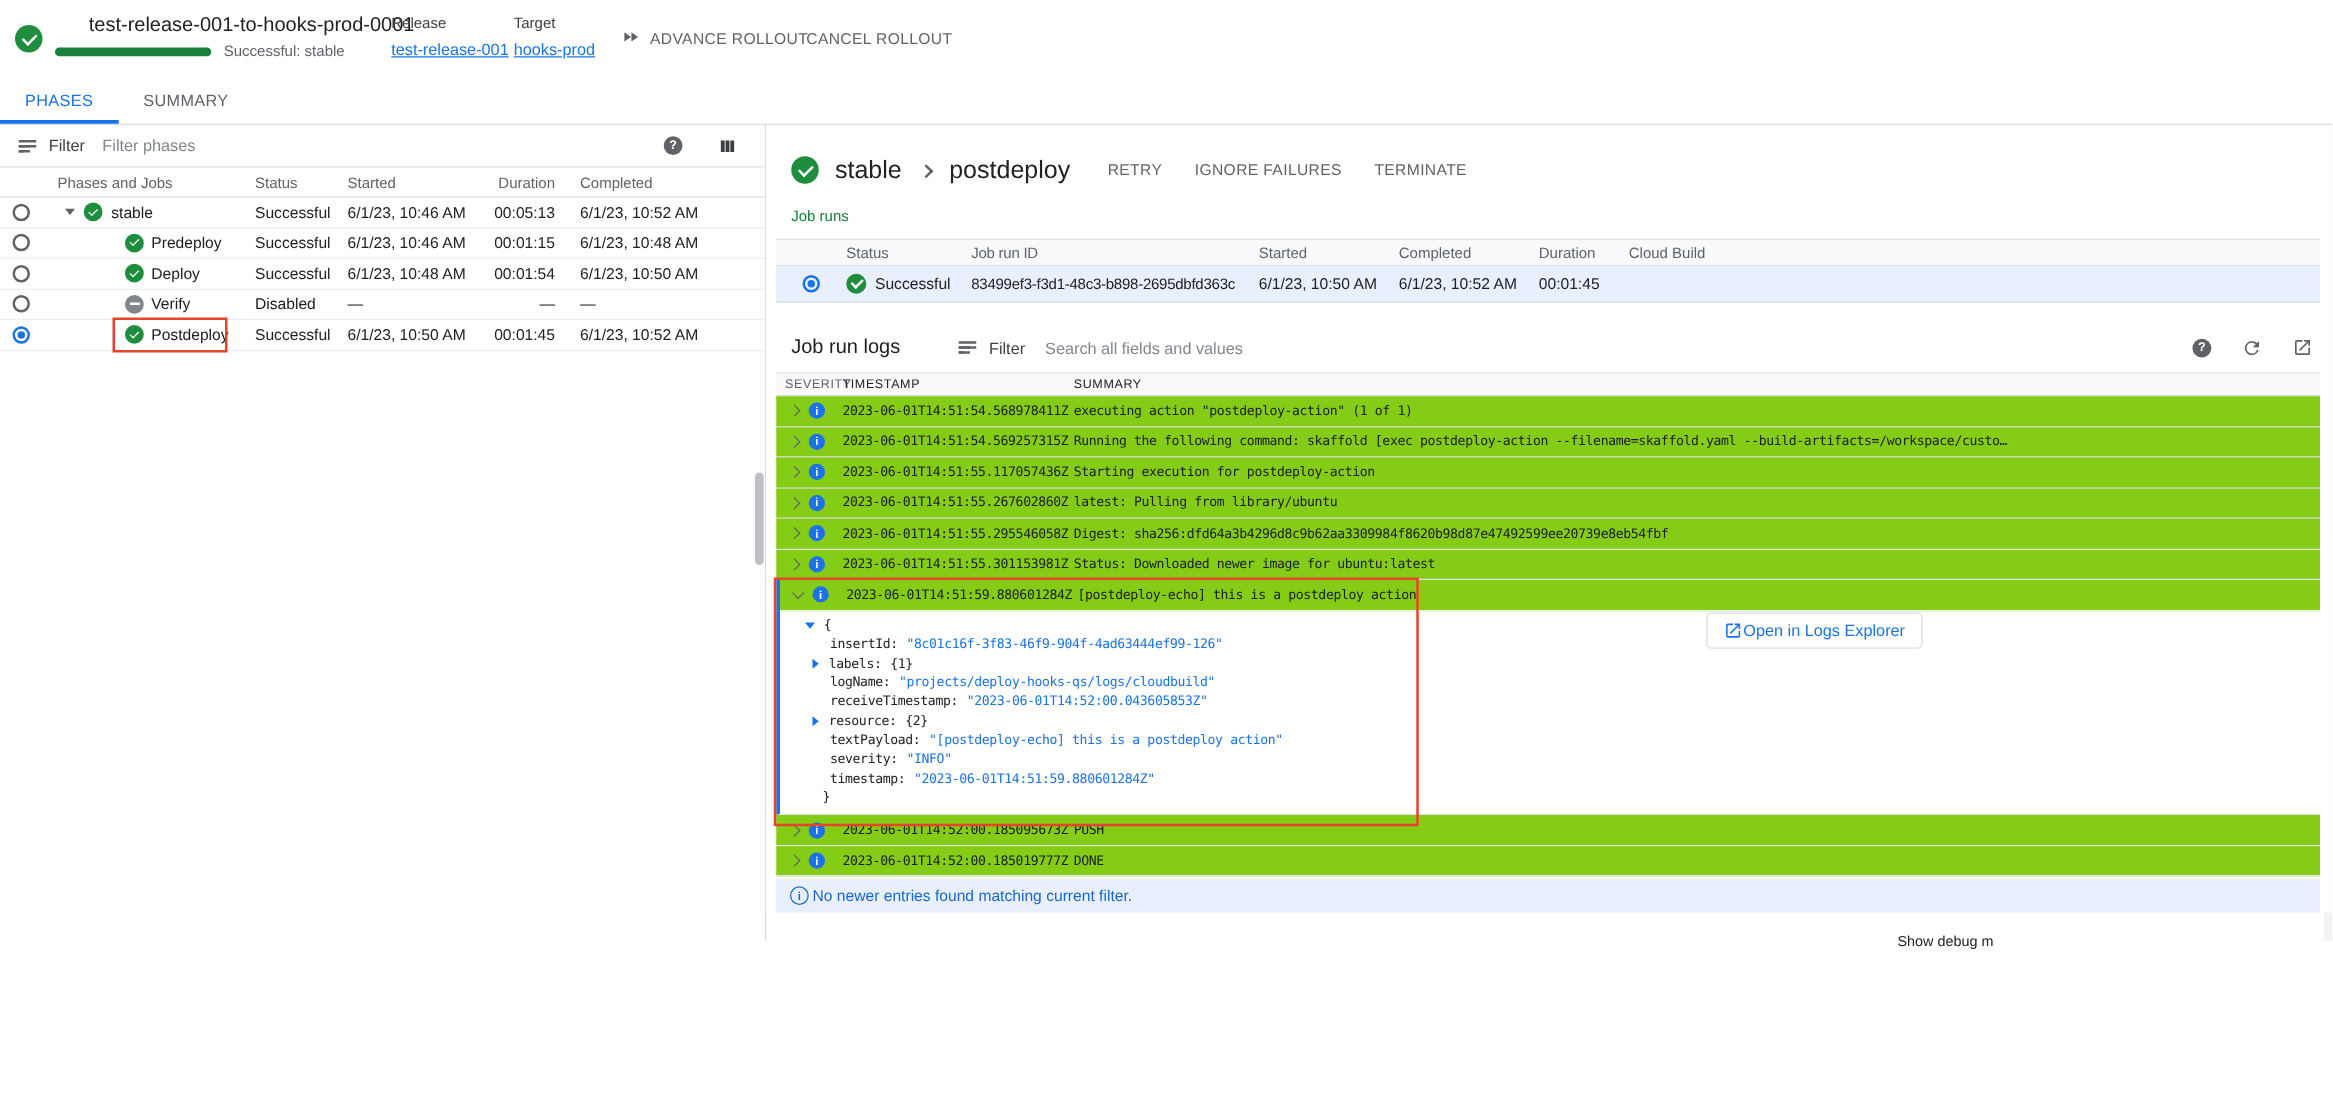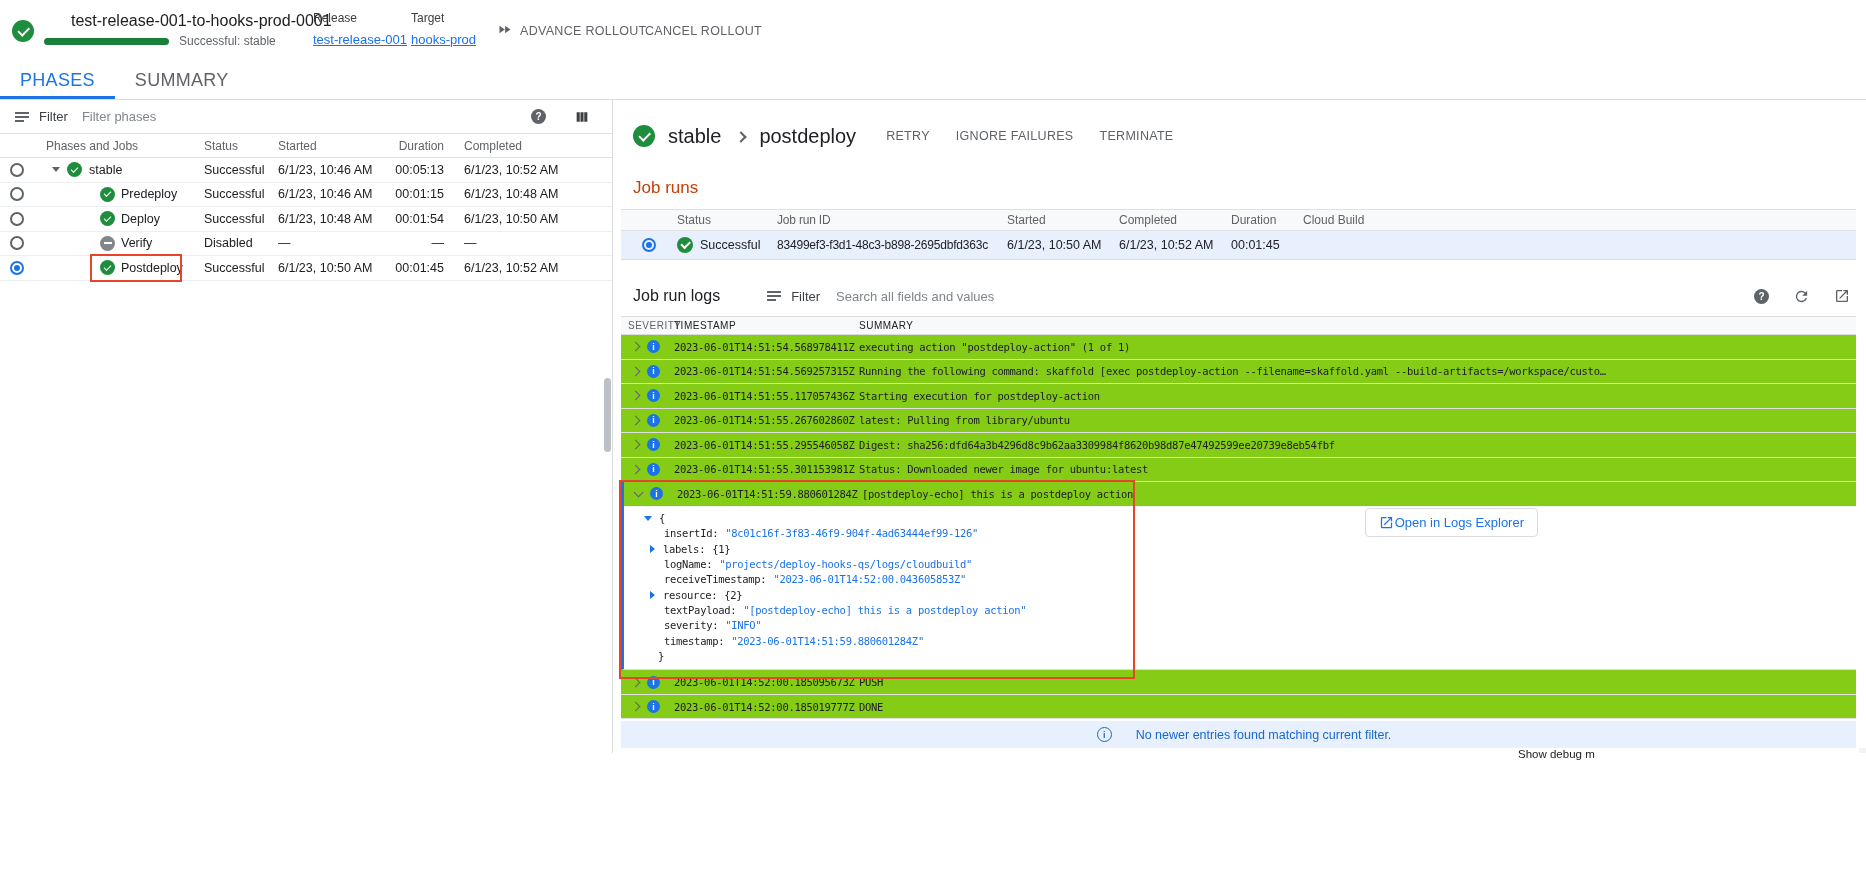--- a/index.html
+++ b/index.html
@@ -64,21 +64,21 @@
   .meta-block.target { left:411px; }
   .meta-label { font-size:12px; font-weight:500; color:#3c4043; }
   .meta-link { display:inline-block; margin-top:7px; font-size:13px; color:#1a73e8; text-decoration:underline; cursor:pointer; }
   .hdr-btn { position:absolute; top:18px; height:26px; display:flex; align-items:center; gap:8px; background:none; border:none;
     font-family:inherit; font-size:12.5px; font-weight:500; letter-spacing:.3px; color:#5f6368; cursor:pointer; }
   .hdr-btn.advance { left:497px; }
   .hdr-btn.cancel { left:645px; }
 
   
   .tabbar { position:absolute; top:62px; left:0; right:0; height:38px; border-bottom:1px solid #dadce0; display:flex; background:#fff; }
-  .tab { height:100%; display:flex; align-items:center; padding:0 20px; font-size:18px; font-weight:500; letter-spacing:.3px; color:#5f6368; cursor:pointer; }
+  .tab { height:100%; display:flex; align-items:center; padding:0 20px; font-size:13px; font-weight:500; letter-spacing:.3px; color:#5f6368; cursor:pointer; }
   .tab.active { color:#1a73e8; box-shadow:inset 0 -3px 0 #1a73e8; }
 
   
   .left-panel { position:absolute; top:100px; left:0; width:612px; background:#fff; }
   .filter-bar { height:34px; display:flex; align-items:center; border-bottom:1px solid #e0e0e0; padding:0 22px 0 14px; }
   .filter-bar .flabel { margin-left:9px; font-size:13px; font-weight:500; color:#3c4043; }
   .filter-bar input { flex:1; margin-left:14px; border:none; outline:none; font-family:inherit; font-size:13px; color:#202124; background:transparent; }
   .filter-bar input::placeholder { color:#80868b; }
   .filter-bar .spacer22 { width:28px; }
 
@@ -105,21 +105,21 @@
 
   
   .right-panel { position:absolute; top:100px; left:613px; width:1253px; background:#fff; }
   .detail-header { margin:22px 0 0 20px; height:28px; display:flex; align-items:center; }
   .bc-phase { margin-left:13px; font-size:20px; color:#202124; }
   .bc-job { font-size:20px; font-weight:500; color:#202124; }
   .detail-btn { background:none; border:none; font-family:inherit; font-size:12.5px; font-weight:500; letter-spacing:.3px; color:#5f6368; cursor:pointer; }
   .detail-btn.first { margin-left:30px; }
   .detail-btn + .detail-btn { margin-left:26px; }
 
-  .jobruns-title { margin:28px 0 0 20px; font-size:17px; font-weight:400; color:#c2410c; }
+  .jobruns-title { margin:16px 0 0 20px; font-size:12px; font-weight:400; color:#15803d; }
 
   .jobruns-table { margin:11px 10px 0 8px; }
   .jr-header { height:22px; background:#f8f9fa; border-top:1px solid #e0e0e0; border-bottom:1px solid #e0e0e0; display:flex; align-items:center; font-size:12px; color:#5f6368; }
   .jr-row { height:29px; background:#e8f0fe; border-bottom:1px solid #dadce0; display:flex; align-items:center; font-size:12.5px; color:#202124; cursor:pointer; }
   .jc-radio { width:56px; display:flex; justify-content:center; }
   .jc-status { width:100px; display:flex; align-items:center; gap:7px; }
   .jc-id { width:230px; font-size:12px; letter-spacing:-0.2px; }
   .jc-started { width:112px; }
   .jc-completed { width:112px; }
   .jc-duration { width:72px; }
@@ -156,21 +156,21 @@
   .json-line.kv { padding-left:40px; }
   .json-line.kv.toggled { padding-left:26px; }
   .json-line.kv.toggled .tri-r { margin-right:8px; }
   .json-key { color:#202124; }
   .json-val { margin-left:7px; color:#1a73e8; }
   .json-val.plain { color:#202124; }
 
   .open-logs-btn { position:absolute; top:26px; right:318px; display:flex; align-items:flex-end; gap:1px; background:#fff;
     border:1px solid #dadce0; border-radius:4px; padding:6px 13px; color:#1a73e8; font-family:inherit; font-size:13px; font-weight:500; cursor:pointer; }
 
-  .logs-banner { margin:2px 10px 0 8px; height:27px; background:#e8f0fe; display:flex; align-items:center; gap:24px; padding-left:11px; font-size:12.5px; color:#1967d2;justify-content:center; }
+  .logs-banner { margin:2px 10px 0 8px; height:27px; background:#e8f0fe; display:flex; align-items:center; gap:3px; padding-left:11px; font-size:12.5px; color:#1967d2; }
 
   .show-debug { position:absolute; left:1518px; top:748px; font-size:11.5px; color:#202124; white-space:nowrap; cursor:pointer; }
 
   
   .annot { position:absolute; border:2px solid #e8442a; pointer-events:none; z-index:40; }
   .annot-postdeploy { left:90px; top:-2px; width:92px; height:28px; }
   .annot-logentry { left:-5px; top:-2px; width:516px; height:calc(100% + 12px); }
 </style>
 </head>
 <body>

